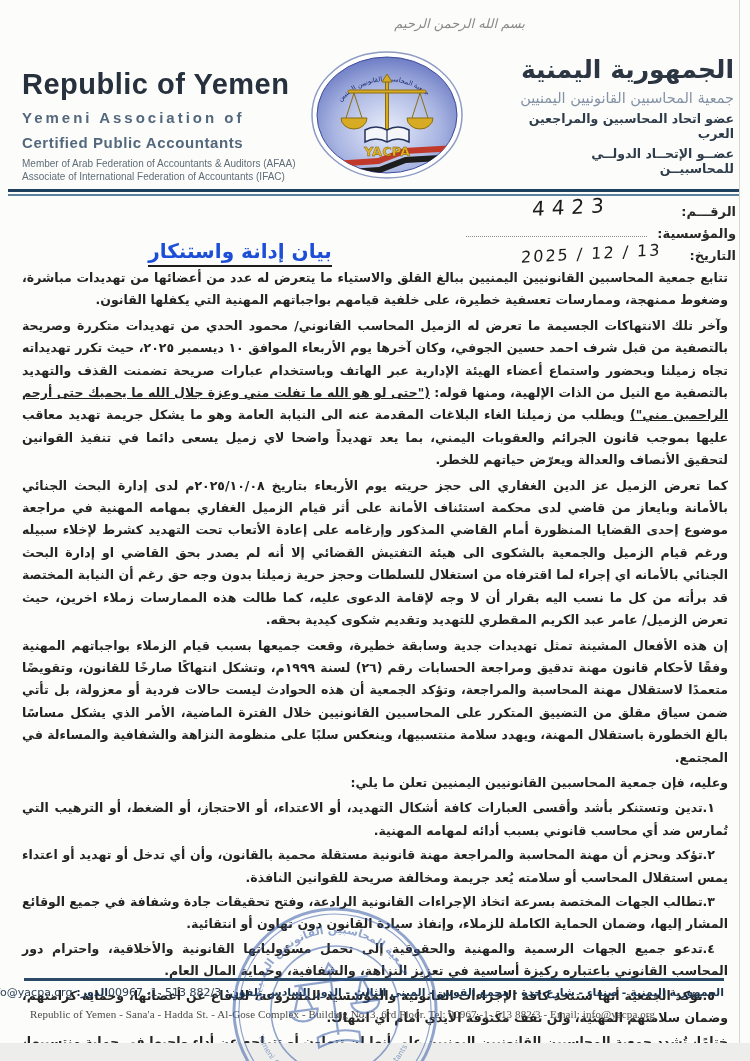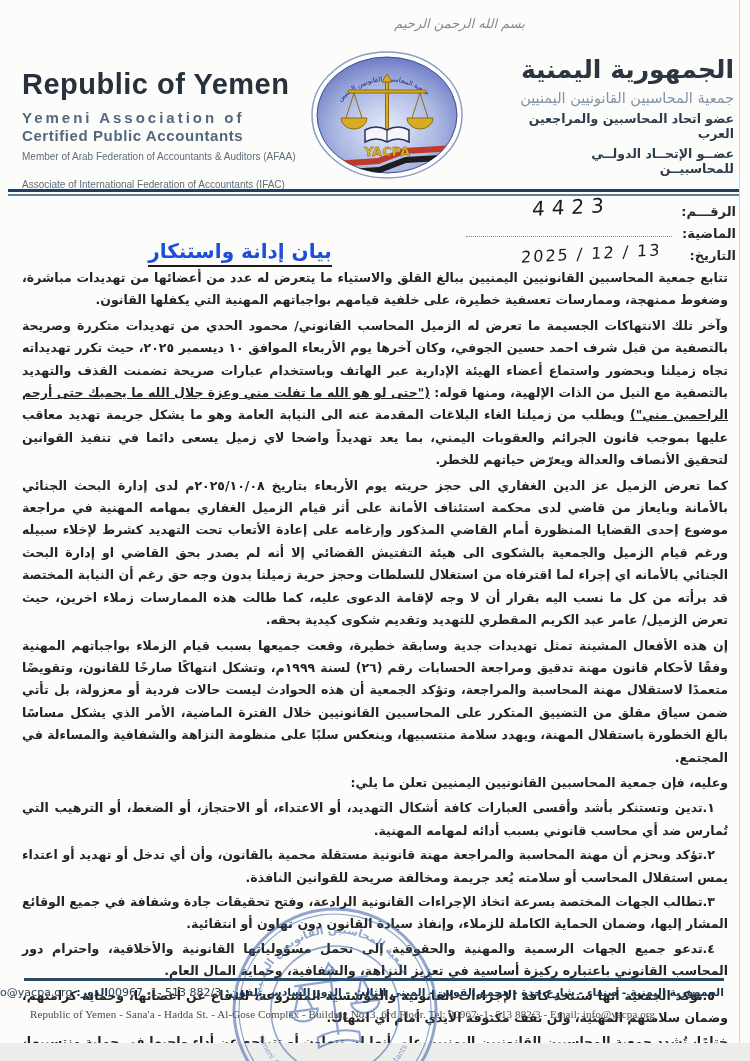--- a/index.html
+++ b/index.html
@@ -12,23 +12,23 @@
   .scan-bottom{position:absolute;left:0;bottom:0;width:100%;height:18px;background:#ededeb;}
 
   
   .bismillah{
     position:absolute;top:16px;left:225px;width:300px;text-align:right;
     font-size:13px;color:#8a8a88;font-style:italic;letter-spacing:1px;
   }
   .hdr-en{position:absolute;top:68px;left:22px;width:300px;font-family:"Liberation Sans","DejaVu Sans",sans-serif;}
   .hdr-en .country{font-size:29px;font-weight:bold;color:#26313d;letter-spacing:0.5px;}
   .hdr-en .org1{margin-top:8px;font-size:15px;font-weight:bold;color:#53687d;letter-spacing:3px;}
-  .hdr-en .org2{font-size:15px;font-weight:bold;color:#53687d;letter-spacing:0.6px;margin-top:1px;}
+  .hdr-en .org2{font-size:15px;font-weight:bold;color:#53687d;letter-spacing:0.6px;margin-top:8px;}
   .hdr-en .mem{margin-top:7px;font-size:10px;color:#5f6d79;}
-  .hdr-en .mem + .mem{margin-top:17px;}
+  .hdr-en .mem + .mem{margin-top:2px;}
 
   .logo{position:absolute;top:50px;left:308px;width:158px;height:132px;}
 
   .hdr-ar{position:absolute;top:55px;right:16px;width:256px;text-align:right;direction:rtl;}
   .hdr-ar .country{font-size:25px;font-weight:bold;color:#2b3642;}
   .hdr-ar .org{font-size:14.5px;color:#8492a6;margin-top:6px;}
   .hdr-ar .mem{font-size:12.5px;font-weight:bold;color:#2f3d4b;margin-top:5px;margin-left:36px;}
 
   .rule{position:absolute;top:189px;left:8px;right:10px;height:2px;
     border-top:3px solid #1f405c;border-bottom:2px solid #5c82a0;}
@@ -141,21 +141,21 @@
   </div>
 
   <div class="rule"></div>
 
   <div class="ref">
     <div class="row">
       <span class="lbl">الرقـــم:</span>
       <span class="hand num">4423</span>
     </div>
     <div class="row">
-      <span class="lbl">الماضية:</span>
+      <span class="lbl">والمؤسسية:</span>
       <span class="dotted"></span>
     </div>
     <div class="row">
       <span class="lbl">التاريخ:</span>
       <span class="hand date">2025 / 12 / 13</span>
     </div>
   </div>
 
   <div class="title">
     <span>بيان إدانة واستنكار</span>

